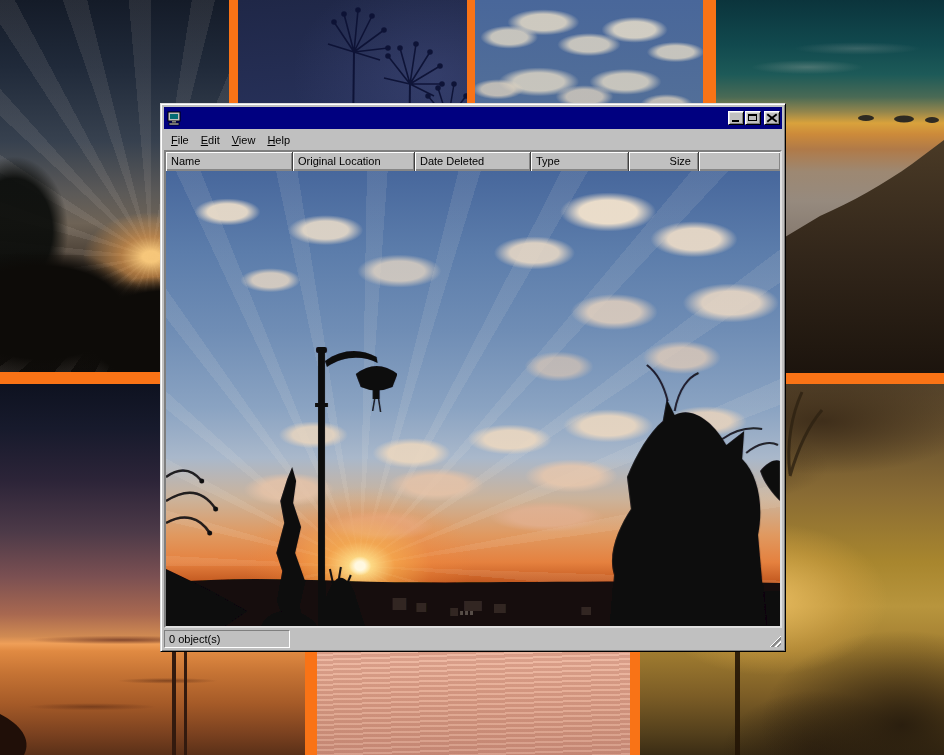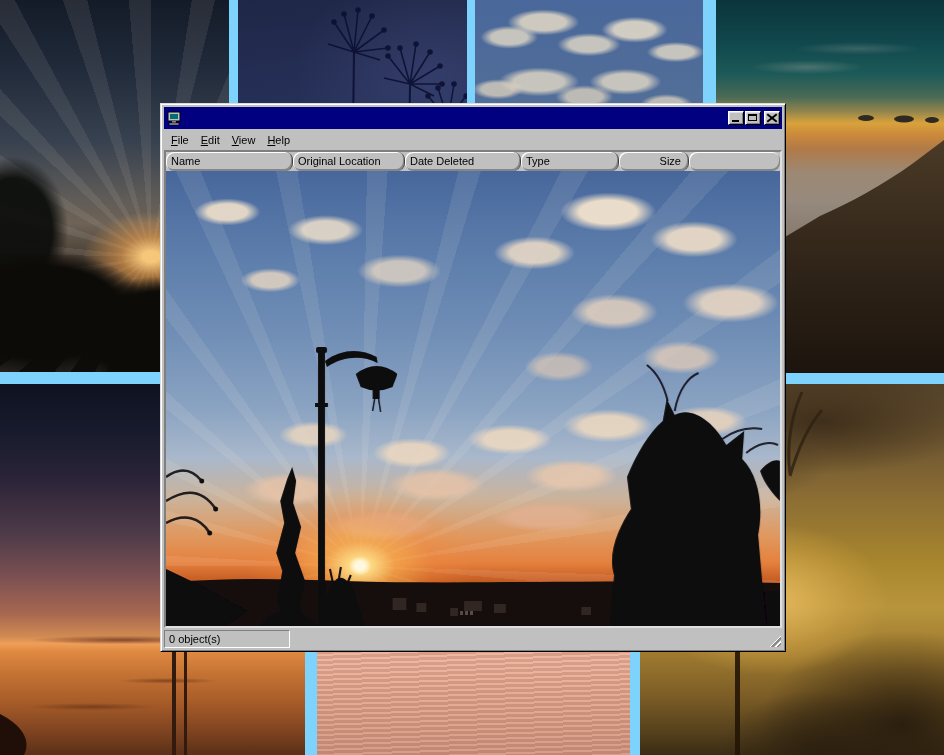--- a/index.html
+++ b/index.html
@@ -1,17 +1,17 @@
 <!DOCTYPE html>
 <html><head>
 <meta charset="utf-8">
 <style>
   html,body{margin:0;padding:0;background:#222;}
   .screen{position:relative;width:944px;height:755px;overflow:hidden;
-    background:#7dd3fc;font-family:"Liberation Sans",sans-serif;}
+    background:#f97316;font-family:"Liberation Sans",sans-serif;}
   .tile{position:absolute;overflow:hidden;}
   .tile svg{position:absolute;left:0;top:0;}
 
   
   .tile-a{left:0;top:0;width:229px;height:372px;
     background:
       radial-gradient(140px 80px at 18% 84%, #0d0b08 0 58%, rgba(13,11,8,0) 78%),
       radial-gradient(130px 75px at 72% 90%, #0d0b08 0 58%, rgba(13,11,8,0) 78%),
       radial-gradient(70px 95px at 6% 62%, rgba(10,12,10,.92) 0 55%, rgba(10,12,10,0) 78%),
       radial-gradient(95px 62px at 66% 69%, rgba(255,205,125,.95) 0 9%, rgba(255,170,80,.55) 32%, rgba(255,150,60,0) 72%),
@@ -97,21 +97,21 @@
     padding:0 1px;font-size:11px;color:#000;}
   .menu-item{padding:2px 6px;cursor:pointer;}
   .menu-item .hotkey{text-decoration:underline;}
 
   .client{flex:1;min-height:0;border:2px solid;border-color:#7f7f7f #dfdfdf #dfdfdf #7f7f7f;
     display:flex;flex-direction:column;background:#fff;}
   .header-row{height:19px;flex:0 0 19px;display:flex;background:#c0c0c0;}
   .hcell{box-sizing:border-box;height:19px;background:#c0c0c0;font-size:11px;color:#000;
     padding:3px 5px 0 5px;white-space:nowrap;overflow:hidden;cursor:pointer;
     border-right:1px solid #404040;
-    box-shadow:inset 1px 1px 0 #fff, inset -1px -2px 0 #868686;border-radius:8px;}
+    box-shadow:inset 1px 1px 0 #fff, inset -1px -2px 0 #868686;}
   .hcell.num{text-align:right;padding-right:7px;}
   .hcell.last{flex:1;border-right:none;}
 
   
   .photo{flex:1;position:relative;overflow:hidden;
     background:
       radial-gradient(14px 12px at 31.6% 86.8%, #fff8e0 0 35%, rgba(255,248,224,0) 80%),
       radial-gradient(160px 110px at 31.6% 86.8%, rgba(255,226,140,.95) 0 6%, rgba(252,180,80,.6) 22%, rgba(245,140,60,.28) 45%, rgba(245,140,60,0) 72%),
       radial-gradient(46px 18px at 24% 58%, rgba(238,216,190,.8) 0 45%, rgba(238,216,190,0) 75%),
       radial-gradient(52px 20px at 40% 62%, rgba(238,216,190,.85) 0 45%, rgba(238,216,190,0) 75%),
@@ -258,21 +258,21 @@
     <div class="menubar">
       <span class="menu-item"><span class="hotkey">F</span><span>ile</span></span>
       <span class="menu-item"><span class="hotkey">E</span><span>dit</span></span>
       <span class="menu-item"><span class="hotkey">V</span><span>iew</span></span>
       <span class="menu-item"><span class="hotkey">H</span><span>elp</span></span>
     </div>
 
     <div class="client">
       <div class="header-row">
         <div class="hcell" style="width:127px">Name</div>
-        <div class="hcell" style="width:112px">Original Location</div>
+        <div class="hcell" style="width:122px">Original Location</div>
         <div class="hcell" style="width:116px">Date Deleted</div>
         <div class="hcell" style="width:98px">Type</div>
         <div class="hcell num" style="width:70px">Size</div>
         <div class="hcell last"></div>
       </div>
 
       <div class="photo">
         <svg viewBox="0 0 618 455" preserveAspectRatio="none">
           <defs>
               <filter id="soft" x="-5%" y="-5%" width="110%" height="110%">

